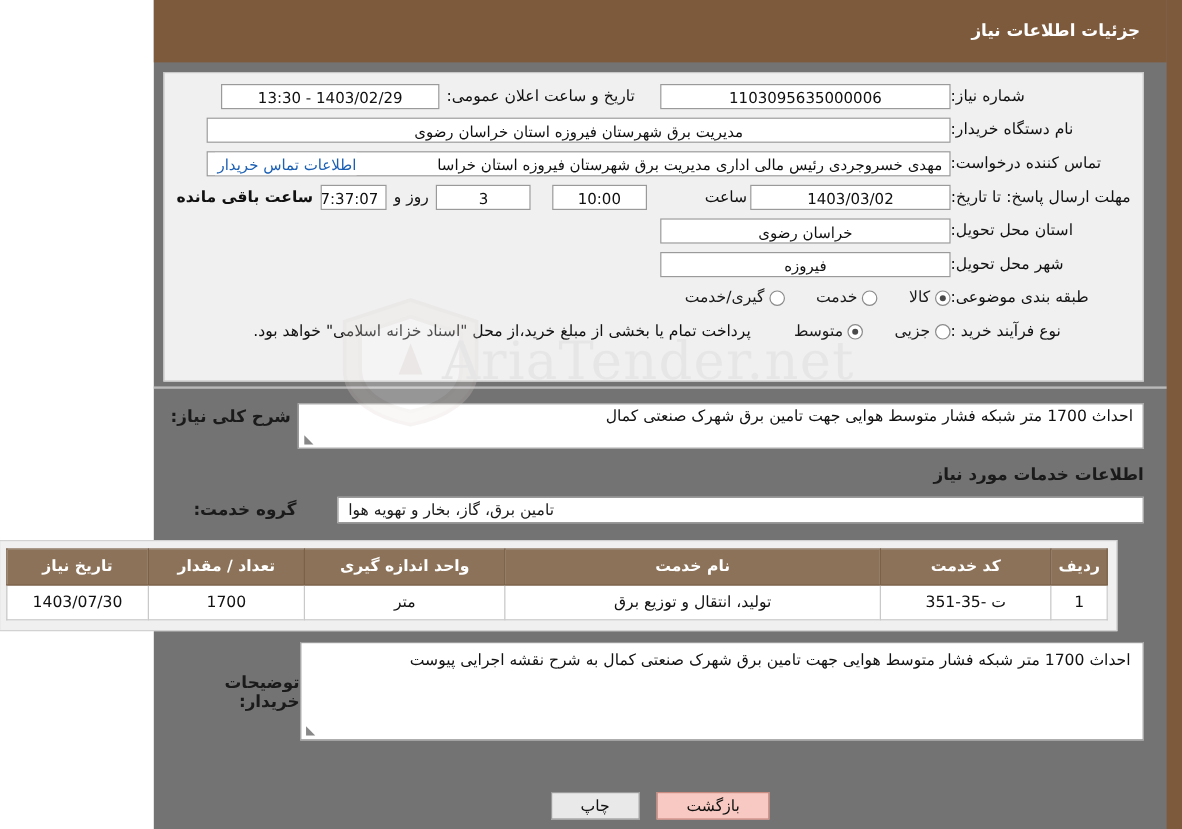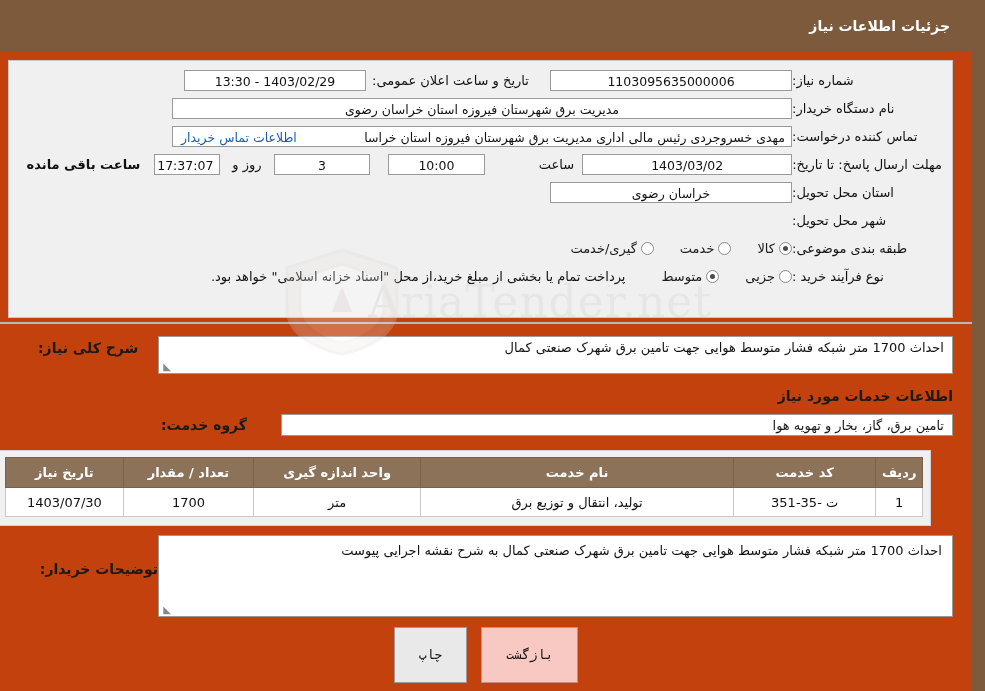--- a/index.html
+++ b/index.html
@@ -12,25 +12,25 @@
     background: #ffffff;
     font-family: "DejaVu Sans", sans-serif;
     font-size: 13px;
     color: #1a1a1a;
     direction: rtl;
     overflow: hidden;
     position: relative;
   }
   .page {
     position: relative;
-    width: 985px;
+    width: 857px;
     height: 691px;
     box-sizing: border-box;
     border-right: 13px solid #7d5a3c;
-    background: #c2410c;
+    background: #737373;
   }
   
   .header {
     position: absolute;
     top: 0;
     right: 0;
     left: 0;
     height: 52px;
     background: #7d5a3c;
     color: #ffffff;
@@ -231,21 +231,21 @@
   }
   .group-field {
     border: 1px solid #9a9a9a;
     background: #ffffff;
     width: 672px;
     height: 22px;
     line-height: 22px;
     box-sizing: border-box;
     padding: 0 8px;
     font-size: 13px;
-    text-align: right;
+    text-align: left;
   }
   
   table.svc {
     border-collapse: collapse;
     width: 920px;
     margin-right: 28px;
     font-size: 13px;
   }
   table.svc th {
     background: #8c7258;
@@ -303,25 +303,25 @@
     position: absolute;
     bottom: 8px;
     right: 0;
     left: 0;
     display: flex;
     justify-content: center;
     gap: 14px;
   }
   .btn {
     font-size: 13px;
-    padding: 19px 24px;
+    padding: 3px 24px;
     border: 1px solid #9a9a9a;
     background: #e9e9e9;
     cursor: pointer;
-    font-family: Liberation Mono, monospace;
+    font-family: Liberation Sans, sans-serif;
     color: #111;
   }
   .btn-back {
     background: #f7c9c2;
     border: 1px solid #c98a80;
   }
 </style>
 </head>
 <body>
 
@@ -375,20 +375,21 @@
       <div class="lbl lbl-mande">ساعت باقی مانده</div>
     </div>
 
     <div class="row">
       <div class="lbl lbl-wide">استان محل تحویل:</div>
       <div class="field f-ostan">خراسان رضوی</div>
     </div>
 
     <div class="row">
       <div class="lbl lbl-wide">شهر محل تحویل:</div>
+      <div class="field f-shahr">فیروزه</div>
     </div>
 
     <div class="row">
       <div class="lbl lbl-wide">طبقه بندی موضوعی:</div>
       <label class="radio-wrap">
         <span class="radio checked"></span>
         <span>کالا</span>
       </label>
       <label class="radio-wrap">
         <span class="radio"></span>

